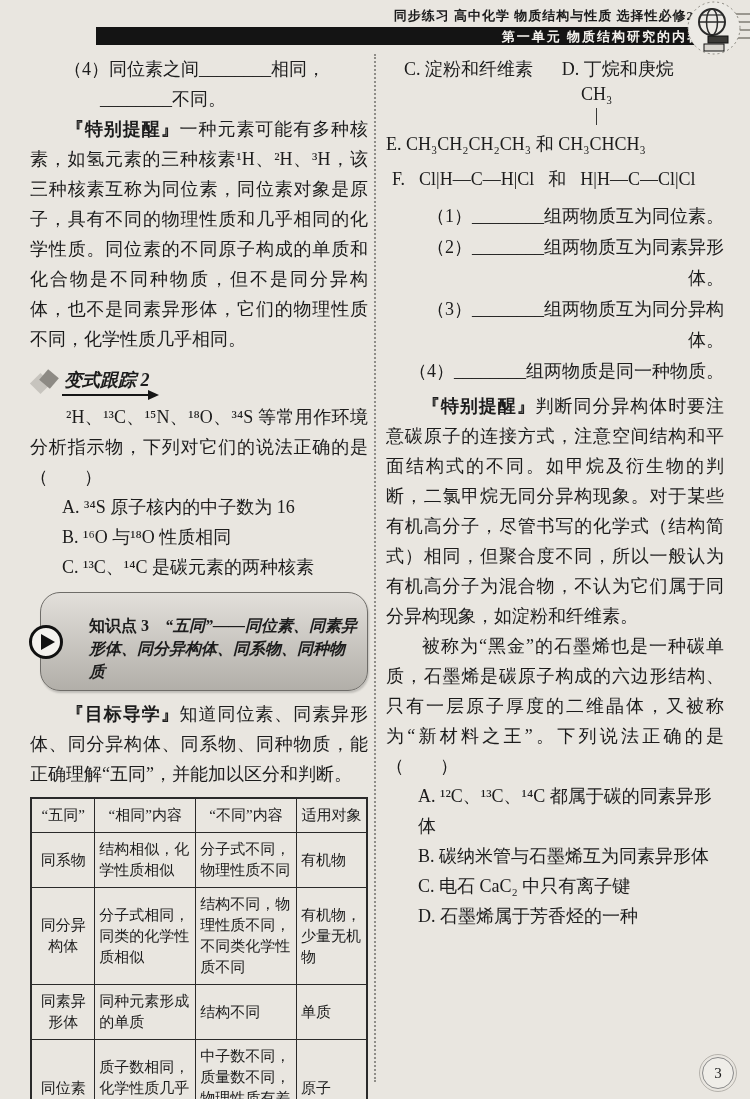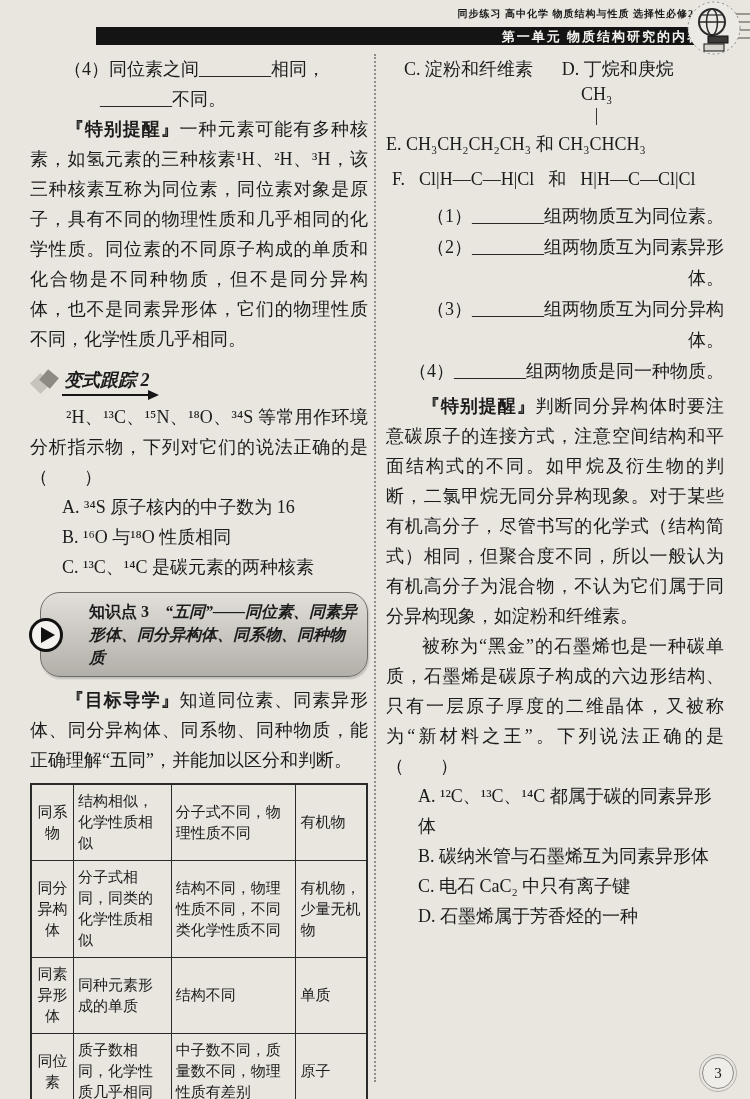--- a/index.html
+++ b/index.html
@@ -4,21 +4,21 @@
 <style>
   * { margin:0; padding:0; box-sizing:border-box; }
   html,body { background:#cfccc6; }
   .page {
     position:relative; width:750px; height:1099px; margin:0 auto;
     background:#e9e6e0; color:#1c1c1c; overflow:hidden;
     font-family:"Liberation Serif","DejaVu Serif",serif;
   }
   
   .hdr-title {
-    position:absolute; top:7px; right:56px; font-size:10px; font-weight:bold;
+    position:absolute; top:7px; right:56px; font-size:13px; font-weight:bold;
     letter-spacing:1px; white-space:nowrap;text-align:right;
   }
   .hdr-bar {
     position:absolute; top:27px; left:96px; right:34px; height:18px;
     background:#141414; color:#f4f2ee; font-size:13px; font-weight:bold;
     text-align:right; padding:1px 14px 0 0; letter-spacing:2px;
   }
   .globe {
     position:absolute; top:0; right:-2px; width:66px; height:58px;
   }
@@ -44,21 +44,21 @@
   .v-label { font-weight:bold; font-style:italic; font-size:18px;
     border-bottom:2px solid #161616; padding:0 4px 2px 2px; }
   .v-arrow { width:0; height:0; border-left:11px solid #161616;
     border-top:5px solid transparent; border-bottom:5px solid transparent;
     margin:0 0 -4px -6px; }
   
   .kp {
     position:relative; margin:10px 0 8px 10px;
     background:linear-gradient(#e2dfda,#b2afa9);
     border:1px solid #6e6c68; border-radius:20px;
-    padding:7px 8px 7px 48px; font-weight:bold; font-size:16px; line-height:23px;
+    padding:21px 8px 7px 48px; font-weight:bold; font-size:16px; line-height:23px;
     box-shadow:1px 2px 2px rgba(0,0,0,.18);
   }
   .kp-icon {
     position:absolute; left:-12px; top:50%; transform:translateY(-50%);
     width:34px; height:34px; background:#f4f2ee; border:3px solid #111;
     border-radius:50%; display:flex; align-items:center; justify-content:center;
   }
   .kp-icon .tri { width:0; height:0; border-left:14px solid #111;
     border-top:8px solid transparent; border-bottom:8px solid transparent; margin-left:4px; }
   .kp-title { font-style:italic; }
@@ -137,20 +137,26 @@
       <span class="kp-icon">
           <span class="tri"></span>
         </span>
       <span>知识点 3</span>　<span class="kp-title">“五同”——同位素、同素异形体、同分异构体、同系物、同种物质</span>
     </div>
 
     <p class="para indent"><span class="b">『目标导学』</span><span>知道同位素、同素异形体、同分异构体、同系物、同种物质，能正确理解“五同”，并能加以区分和判断。</span></p>
 
     <table class="five">
       <tbody>
+          <tr>
+        <td class="c" style="width:19%">“五同”</td>
+        <td class="c" style="width:30%">“相同”内容</td>
+        <td class="c" style="width:30%">“不同”内容</td>
+        <td class="c" style="width:21%">适用对象</td>
+      </tr>
       <tr>
         <td class="c">同系物</td>
         <td>结构相似，化学性质相似</td>
         <td>分子式不同，物理性质不同</td>
         <td>有机物</td>
       </tr>
       <tr>
         <td class="c">同分异构体</td>
         <td>分子式相同，同类的化学性质相似</td>
         <td>结构不同，物理性质不同，不同类化学性质不同</td>

